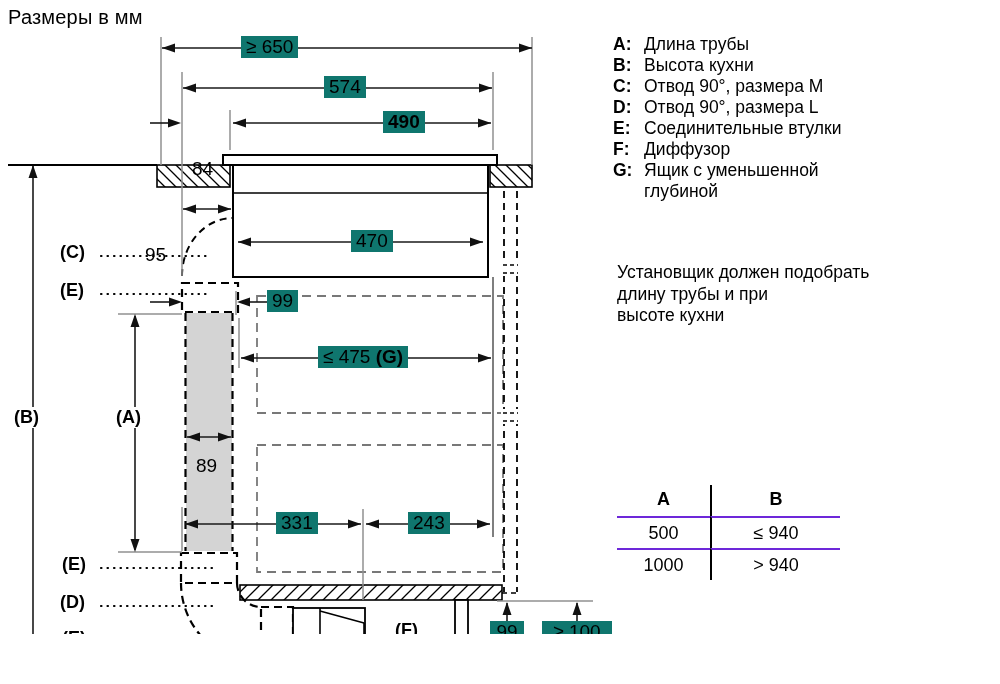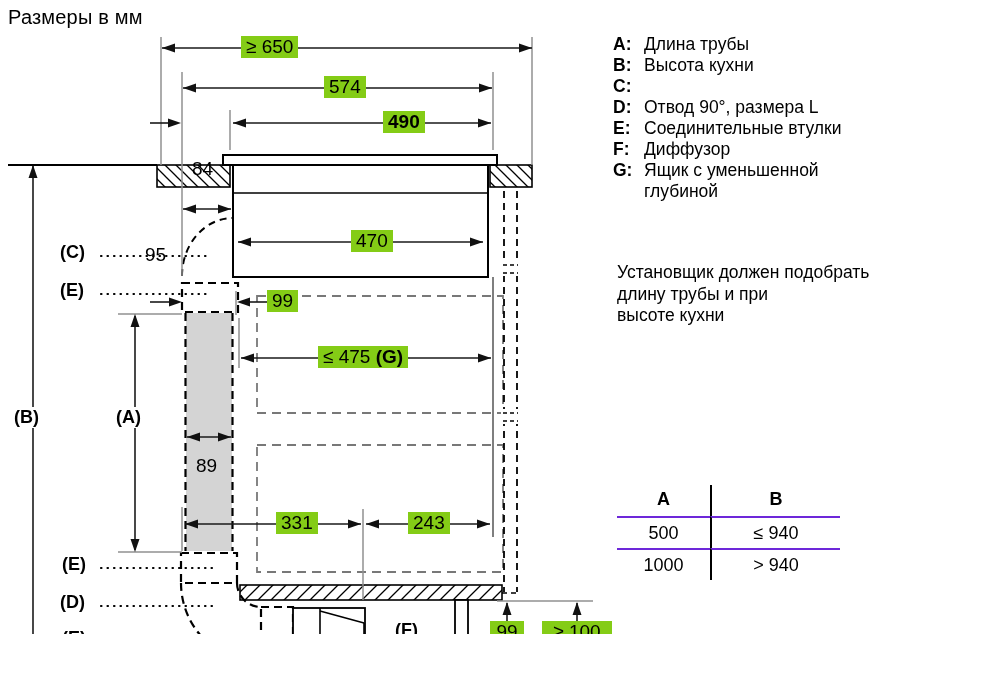--- a/index.html
+++ b/index.html
@@ -1,21 +1,21 @@
 <!DOCTYPE html>
 <html><head>
 <meta charset="utf-8">
 <style>
   html,body{margin:0;padding:0;background:#fff;}
   #stage{position:relative;width:1000px;height:634px;background:#fff;overflow:hidden;
          font-family:"Liberation Sans","DejaVu Sans",sans-serif;color:#000;}
   #drawing{position:absolute;left:0;top:0;}
   .txt{position:absolute;white-space:nowrap;}
   .title{left:8px;top:6px;font-size:20px;letter-spacing:.2px;}
-  .dim{font-size:19px;background:#84cc16;padding:0 5px;}
+  .dim{font-size:19px;background:#0f766e;padding:0 5px;}
   .dim.nobg{background:transparent;padding:0;margin-top:47px;}
   .lbl{font-size:18px;font-weight:bold;background:#fff;padding:0 2px;}
   .legend{position:absolute;left:613px;top:34px;font-size:17.5px;line-height:21px;}
   .lrow{display:flex;}
   .lkey{width:31px;font-weight:bold;flex:none;}
   .note{position:absolute;left:617px;top:245px;font-size:17.5px;line-height:21.5px;margin-top:17px;}
   .tbl{position:absolute;left:617px;top:485px;display:grid;grid-template-columns:93px 130px;
        font-size:18px;text-align:center;}
   .tc{height:30px;line-height:30px;}
   .th{height:31px;line-height:28px;font-weight:bold;}
@@ -223,20 +223,21 @@
     <div class="lrow">
         <span class="lkey">A:</span>
         <span>Длина трубы</span>
       </div>
     <div class="lrow">
         <span class="lkey">B:</span>
         <span>Высота кухни</span>
       </div>
     <div class="lrow">
         <span class="lkey">C:</span>
+        <span>Отвод 90°, размера M</span>
       </div>
     <div class="lrow">
         <span class="lkey">D:</span>
         <span>Отвод 90°, размера L</span>
       </div>
     <div class="lrow">
         <span class="lkey">E:</span>
         <span>Соединительные втулки</span>
       </div>
     <div class="lrow">

